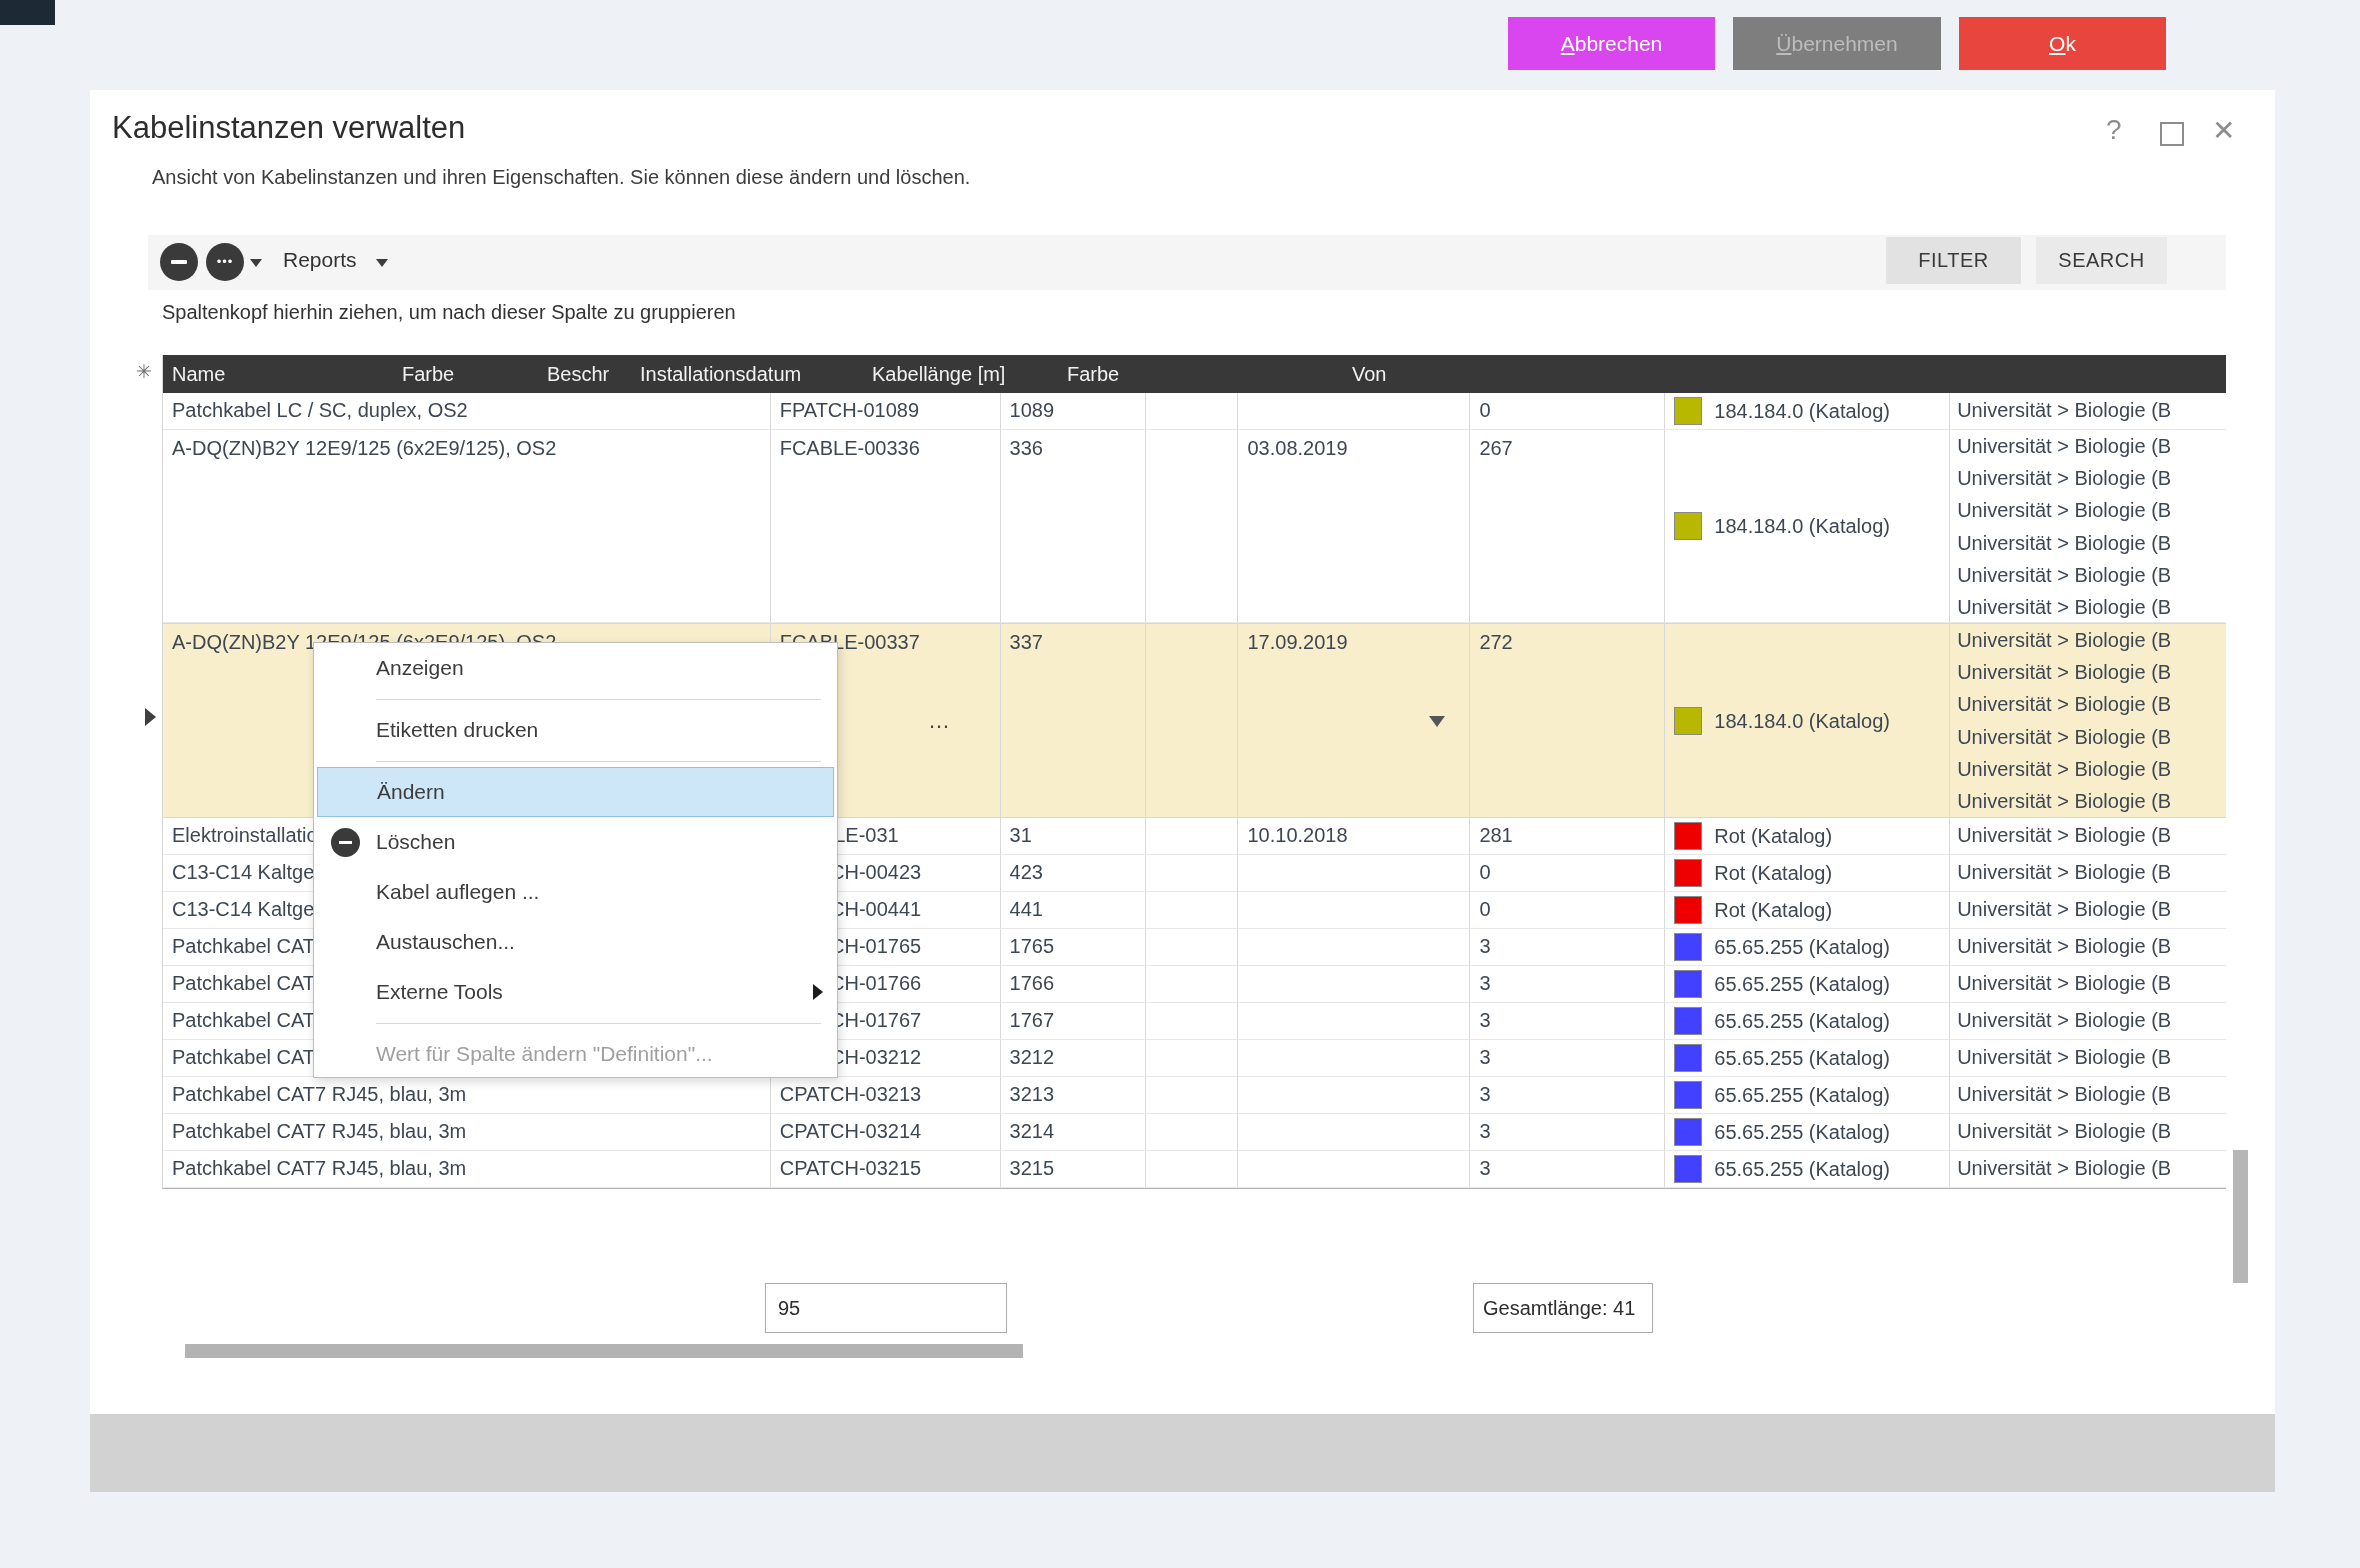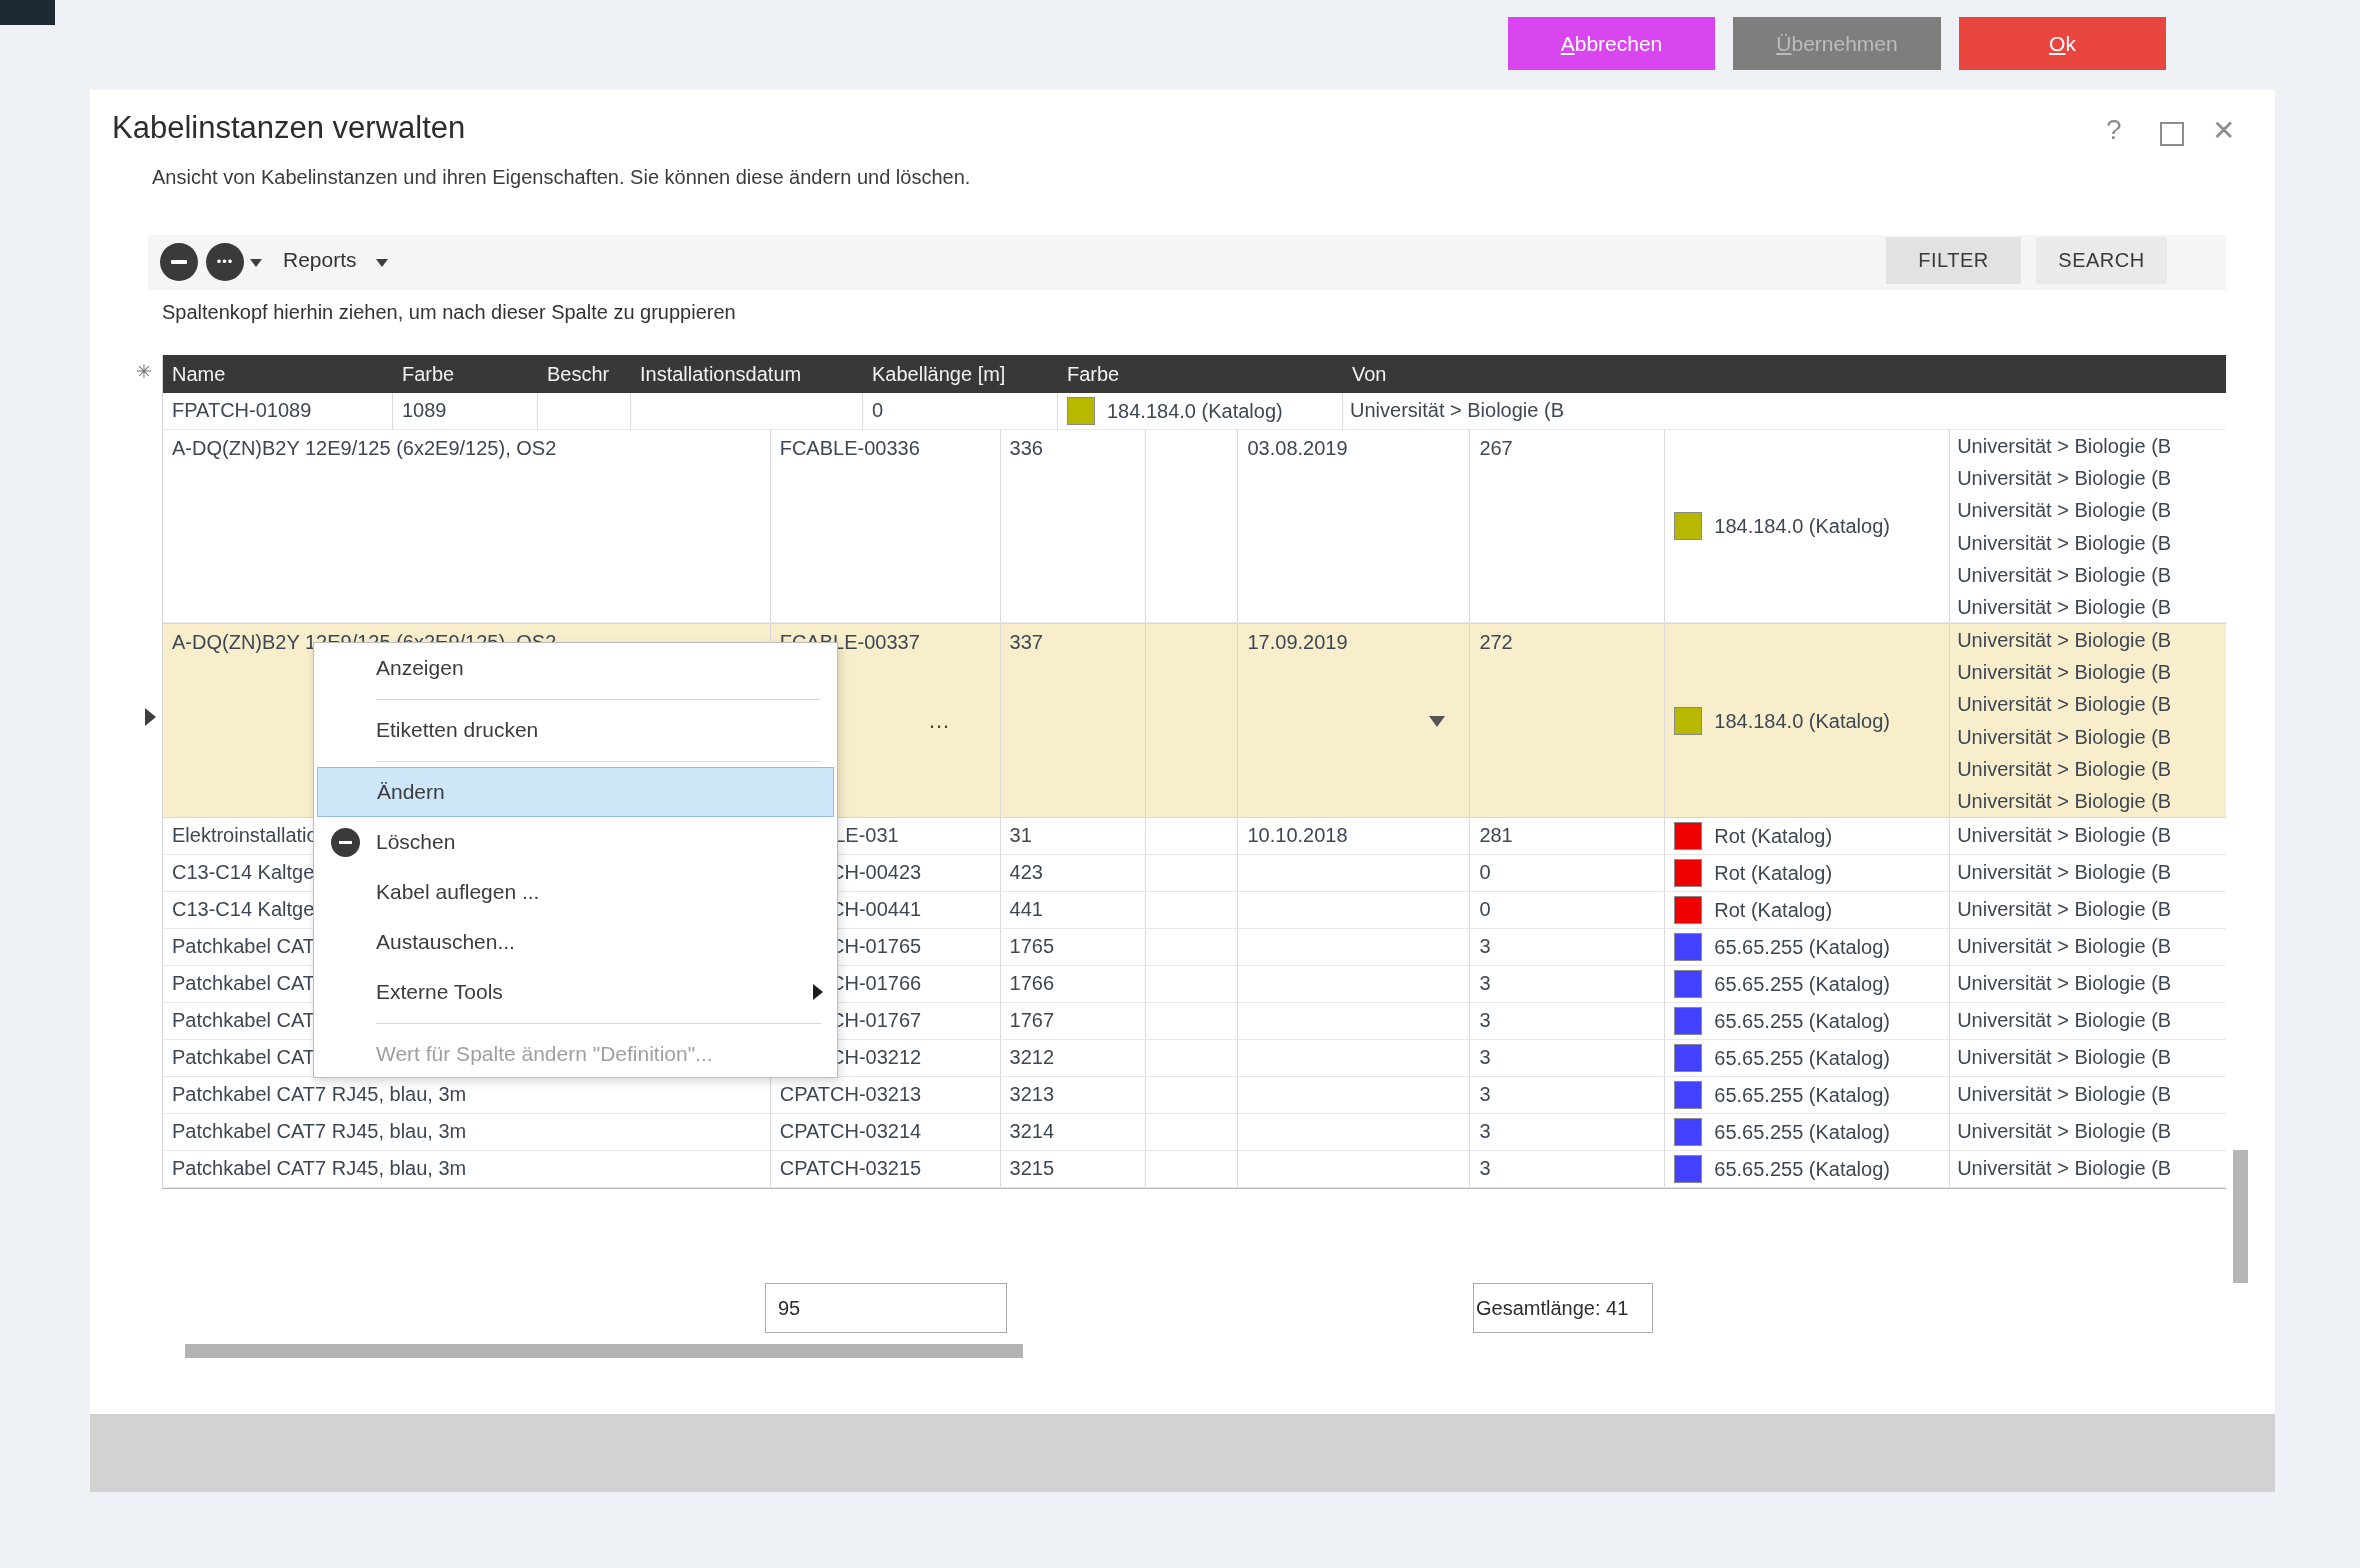--- a/index.html
+++ b/index.html
@@ -59,21 +59,21 @@
   .mi-ic { width:62px; display:flex; align-items:center; justify-content:center; flex:none; }
   .minus-circle { width:29px; height:29px; border-radius:50%; background:#3a3a3a; display:flex; align-items:center; justify-content:center; }
   .minus-circle .bar { width:13px; height:3px; background:#fff; }
   .mi.hl { height:50px; margin:0 3px; background:#cde7f8; border:1px solid #8fc0e3; }
   .mi.hl .mi-ic { width:59px; }
   .mi.dis { color:#9f9f9f; cursor:default; }
   .msep { height:1px; background:#d9d9d9; margin:6px 16px 5px 62px; }
   .sub-arrow { margin-left:auto; margin-right:14px; width:0; height:0; border-top:8px solid transparent; border-bottom:8px solid transparent; border-left:10px solid #1d1d1d; }
 
   .count-box { left:765px; top:1283px; width:242px; height:50px; border:1px solid #ababab; background:#fff; font-size:20px; color:#2e2e2e; padding-left:12px; font-family:"Liberation Sans", sans-serif; }
-  .total-box { left:1473px; top:1283px; width:180px; height:50px; border:1px solid #ababab; background:#fff; font-size:20px; color:#2e2e2e; line-height:48px; padding-left:2px; overflow:hidden; white-space:nowrap; }
+  .total-box { left:1473px; top:1283px; width:180px; height:50px; border:1px solid #ababab; background:#fff; font-size:20px; color:#2e2e2e; line-height:48px; padding-left:9px; overflow:hidden; white-space:nowrap; }
   .hscroll { left:185px; top:1344px; width:838px; height:14px; background:#b3b3b3; cursor:pointer; }
   .vscroll { left:2233px; top:1150px; width:15px; height:133px; background:#b6b6b6; cursor:pointer; }
 
   .footer { left:90px; top:1414px; width:2185px; height:78px; background:#d2d2d2; }
   .fbtn { position:absolute; top:17px; height:53px; width:207px; font-size:21px; display:flex; align-items:center; justify-content:center; cursor:pointer; }
   .fbtn span { display:block; text-align:center; width:100%; }
   .fbtn span::first-letter { text-decoration:underline; }
   .btn-cancel { left:1508px; background:#d946ef; color:#ffffff; }
   .btn-apply { left:1733px; width:208px; background:#7e7e7e; color:#bcbcbc; cursor:default; }
   .btn-ok { left:1959px; background:#e8453e; color:#ffffff; }
@@ -115,20 +115,21 @@
       <div class="hc w-nm">Name</div>
       <div class="hc w-nr">Farbe</div>
       <div class="hc w-bs">Beschr</div>
       <div class="hc w-dt">Installationsdatum</div>
       <div class="hc w-ln">Kabellänge [m]</div>
       <div class="hc w-fb">Farbe</div>
       <div class="hc w-vn">Von</div>
     </div>
 
     <div class="row h1">
+      <div class="c w-def">Patchkabel LC / SC, duplex, OS2</div>
       <div class="c w-nm">FPATCH-01089</div>
       <div class="c w-nr">1089</div>
       <div class="c w-bs"></div>
       <div class="c w-dt"></div>
       <div class="c w-ln">0</div>
       <div class="c w-fb fbx">
           <span class="swatch" style="background: rgb(184, 184, 0);"></span>
           <span>184.184.0  (Katalog)</span>
         </div>
       <div class="c w-vn">Universität &gt; Biologie (B</div>

